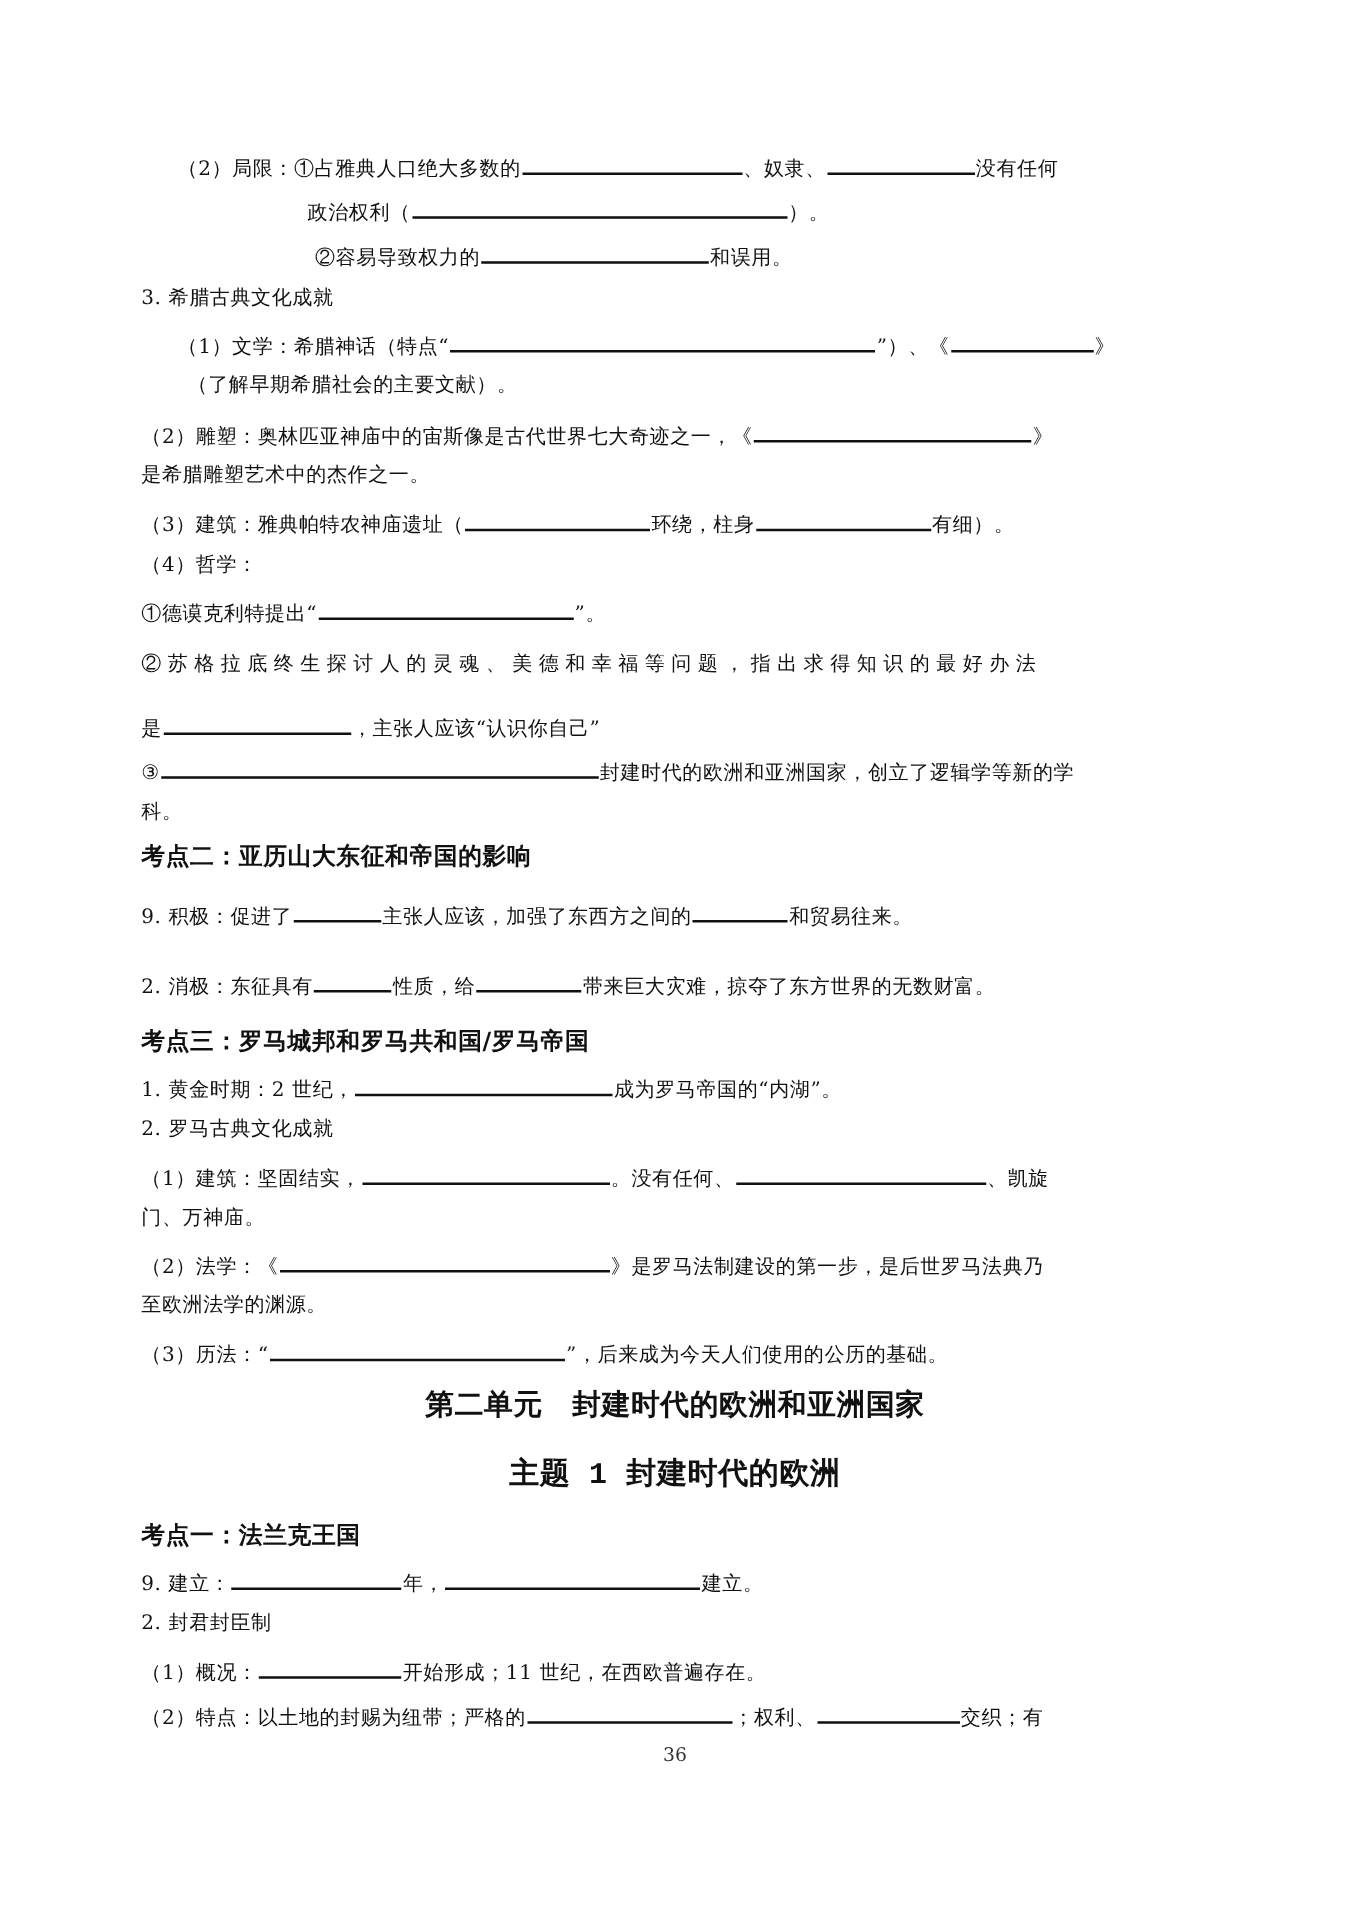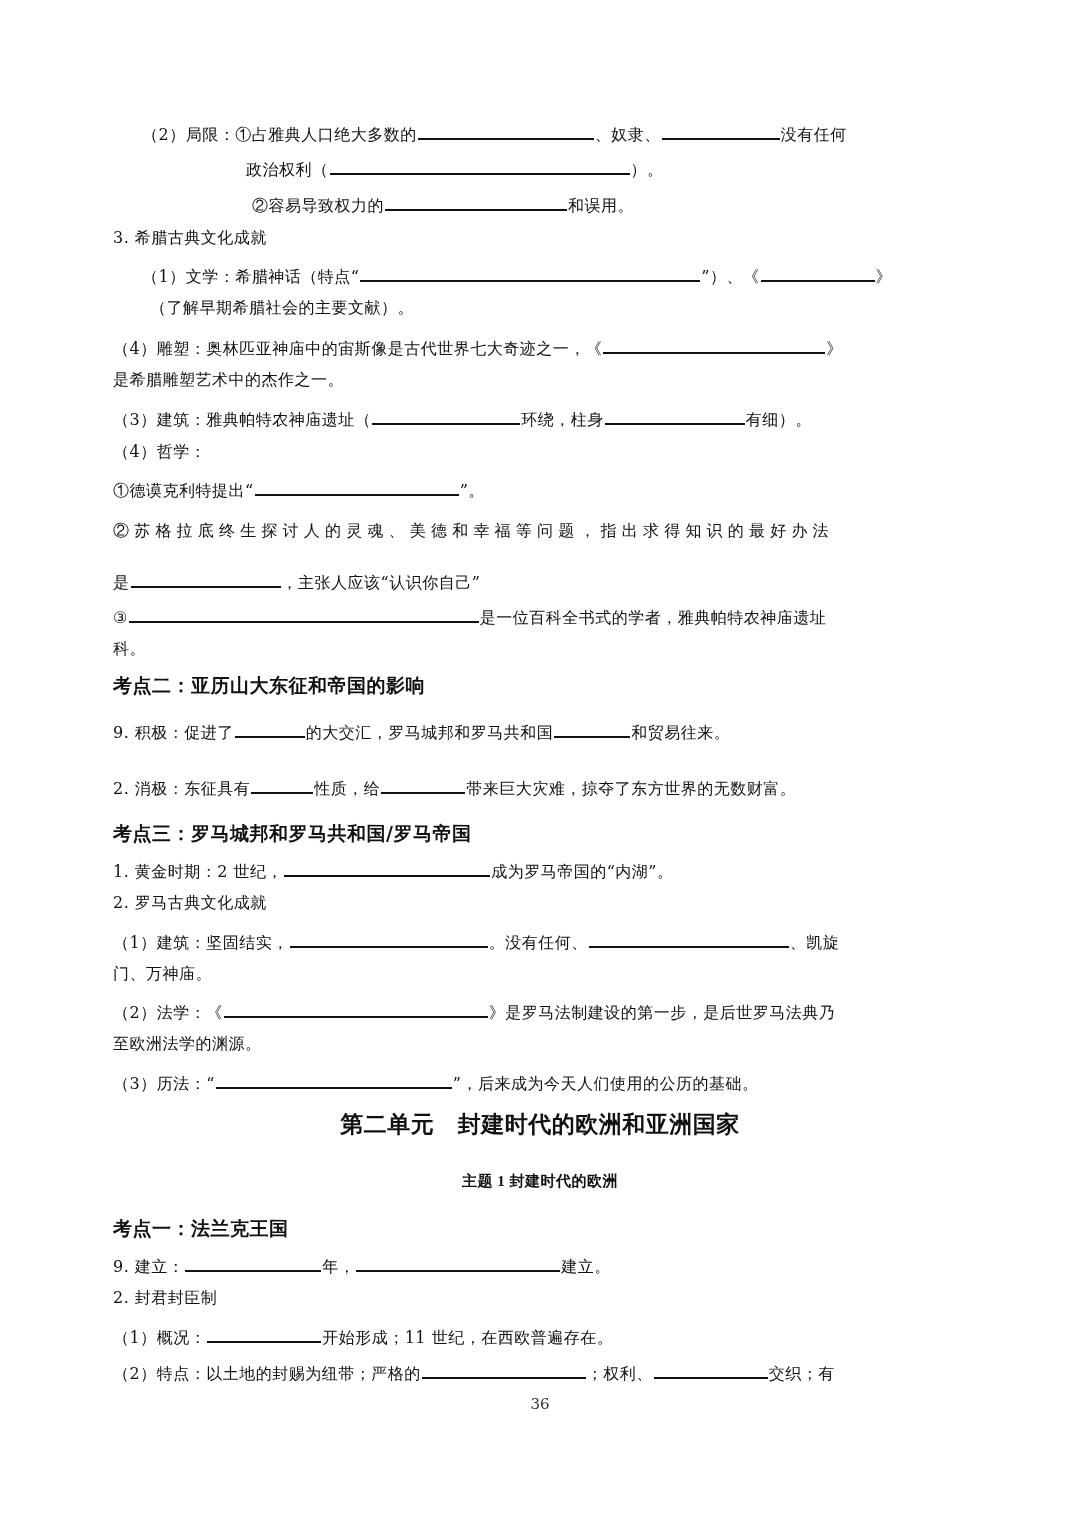--- a/index.html
+++ b/index.html
@@ -2,21 +2,21 @@
 <html><head>
 <meta charset="utf-8">
 <style>
   html, body { margin: 0; padding: 0; background: #ffffff; }
   body { width: 1080px; height: 1527px; position: relative; overflow: hidden;
          font-family: "DejaVu Serif", "Liberation Serif", serif; color: #111; }
   .ln { position: absolute; left: 0; white-space: nowrap; font-size: 16px; line-height: 26px; letter-spacing: 0.5px; }
   .blank { display: inline-block; border-bottom: 2px solid #111; height: 20px; vertical-align: baseline; margin: 0 1px; }
   .bold { font-family: "DejaVu Sans", "Liberation Sans", sans-serif; font-weight: bold; font-size: 19px; }
   .unit-title { font-family: "DejaVu Sans", "Liberation Sans", sans-serif; font-weight: bold; font-size: 23px; }
-  .topic-title { font-family: Liberation Serif, serif; font-weight: bold; font-size: 15px; }
+  .topic-title { font-family: Liberation Mono, monospace; font-weight: bold; font-size: 24px; }
   .pageno { position: absolute; top: 1395px; left: 0; width: 1080px; text-align: center; font-size: 15px; color: #333; }
   .spread { letter-spacing: 5.2px; }
 </style>
 </head>
 <body>
 
 <div>
 
   <div class="ln" style="top:118px;left:142px">
     <span>（2）局限：①占雅典人口绝大多数的</span><span class="blank" style="width:176px"></span><span>、奴隶、</span><span class="blank" style="width:118px"></span><span>没有任何</span>
@@ -28,42 +28,42 @@
     <span>②容易导致权力的</span><span class="blank" style="width:182px"></span><span>和误用。</span>
   </div>
 
   <div class="ln" style="top:225px;left:113px">3. 希腊古典文化成就</div>
   <div class="ln" style="top:260px;left:142px">
     <span>（1）文学：希腊神话（特点“</span><span class="blank" style="width:340px"></span><span>”）、《</span><span class="blank" style="width:114px"></span><span>》</span>
   </div>
   <div class="ln" style="top:295px;left:150px">（了解早期希腊社会的主要文献）。</div>
 
   <div class="ln" style="top:332px;left:113px">
-    <span>（4）雕塑：奥林匹亚神庙中的宙斯像是古代世界七大奇迹之一，《</span><span class="blank" style="width:222px"></span><span>》</span>
+    <span>（2）雕塑：奥林匹亚神庙中的宙斯像是古代世界七大奇迹之一，《</span><span class="blank" style="width:222px"></span><span>》</span>
   </div>
   <div class="ln" style="top:367px;left:113px">是希腊雕塑艺术中的杰作之一。</div>
   <div class="ln" style="top:403px;left:113px">
     <span>（3）建筑：雅典帕特农神庙遗址（</span><span class="blank" style="width:148px"></span><span>环绕，柱身</span><span class="blank" style="width:140px"></span><span>有细）。</span>
   </div>
   <div class="ln" style="top:439px;left:113px">（4）哲学：</div>
   <div class="ln" style="top:474px;left:113px">
     <span>①德谟克利特提出“</span><span class="blank" style="width:204px"></span><span>”。</span>
   </div>
   <div class="ln spread" style="top:518px;left:113px">②苏格拉底终生探讨人的灵魂、美德和幸福等问题，指出求得知识的最好办法</div>
   <div class="ln" style="top:566px;left:113px">
     <span>是</span><span class="blank" style="width:150px"></span><span>，主张人应该“认识你自己”</span>
   </div>
   <div class="ln" style="top:601px;left:113px">
-    <span>③</span><span class="blank" style="width:350px"></span><span>是一位百科全书式的学者，雅典帕特农神庙遗址</span>
+    <span>③</span><span class="blank" style="width:350px"></span><span>封建时代的欧洲和亚洲国家，创立了逻辑学等新的学</span>
   </div>
   <div class="ln" style="top:636px;left:113px">科。</div>
 
   <div class="ln bold" style="top:672px;left:113px">考点二：亚历山大东征和帝国的影响</div>
   <div class="ln" style="top:716px;left:113px">
-    <span>9. 积极：促进了</span><span class="blank" style="width:70px"></span><span>的大交汇，罗马城邦和罗马共和国</span><span class="blank" style="width:76px"></span><span>和贸易往来。</span>
+    <span>9. 积极：促进了</span><span class="blank" style="width:70px"></span><span>主张人应该，加强了东西方之间的</span><span class="blank" style="width:76px"></span><span>和贸易往来。</span>
   </div>
   <div class="ln" style="top:772px;left:113px">
     <span>2. 消极：东征具有</span><span class="blank" style="width:62px"></span><span>性质，给</span><span class="blank" style="width:84px"></span><span>带来巨大灾难，掠夺了东方世界的无数财富。</span>
   </div>
 
   <div class="ln bold" style="top:820px;left:113px">考点三：罗马城邦和罗马共和国/罗马帝国</div>
   <div class="ln" style="top:855px;left:113px">
     <span>1. 黄金时期：2 世纪，</span><span class="blank" style="width:206px"></span><span>成为罗马帝国的“内湖”。</span>
   </div>
   <div class="ln" style="top:890px;left:113px">2. 罗马古典文化成就</div>

